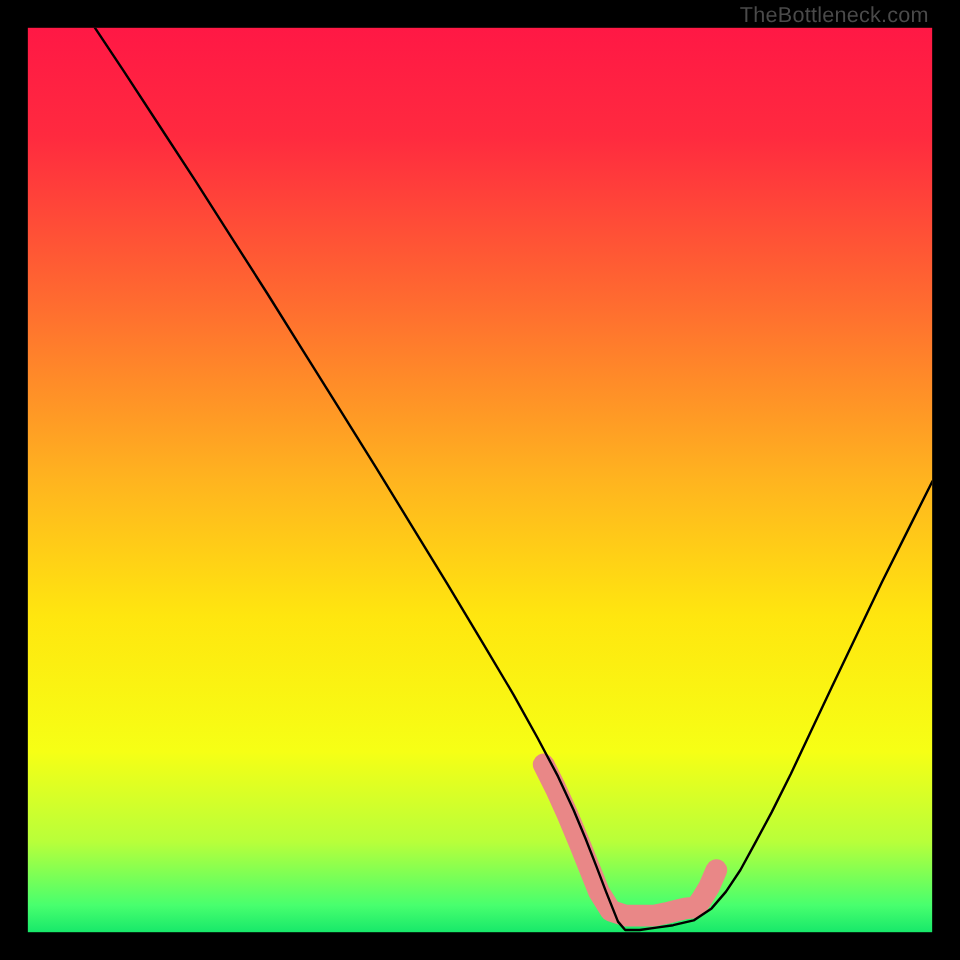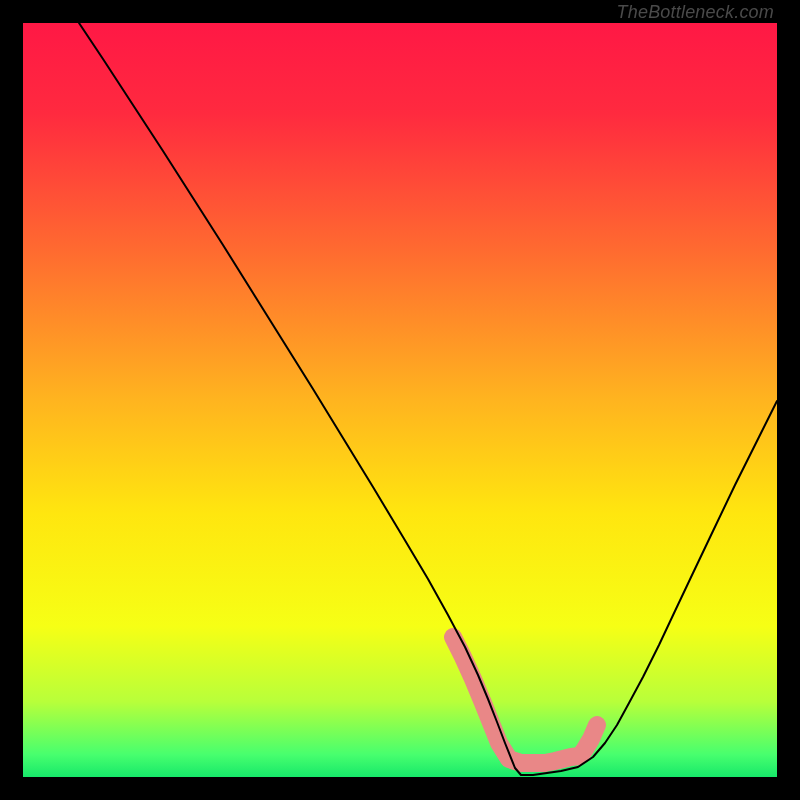--- a/index.html
+++ b/index.html
@@ -31,21 +31,20 @@
   }
   .watermark {
     position: absolute;
     top: 2px;
     right: 26px;
     font-family: Arial, Helvetica, sans-serif;
     font-size: 18px;
     font-weight: 500;
     color: #4a4a4a;
     letter-spacing: 0.2px;
-    font-style: italic;
   }
 </style>
 </head>
 <body>
 
 <div class="frame">
   <div class="watermark">TheBottleneck.com</div>
   <div class="plot">
     <div class="gradient-bg" style="background: linear-gradient(rgb(255, 24, 69) 0%, rgb(255, 42, 63) 12%, rgb(255, 106, 48) 30%, rgb(255, 180, 31) 50%, rgb(255, 230, 15) 65%, rgb(246, 255, 21) 80%, rgb(184, 255, 58) 90%, rgb(72, 255, 110) 97%, rgb(23, 232, 106) 100%);"></div>
     <svg class="svg-layer" viewBox="0 0 754 754" preserveAspectRatio="none">

